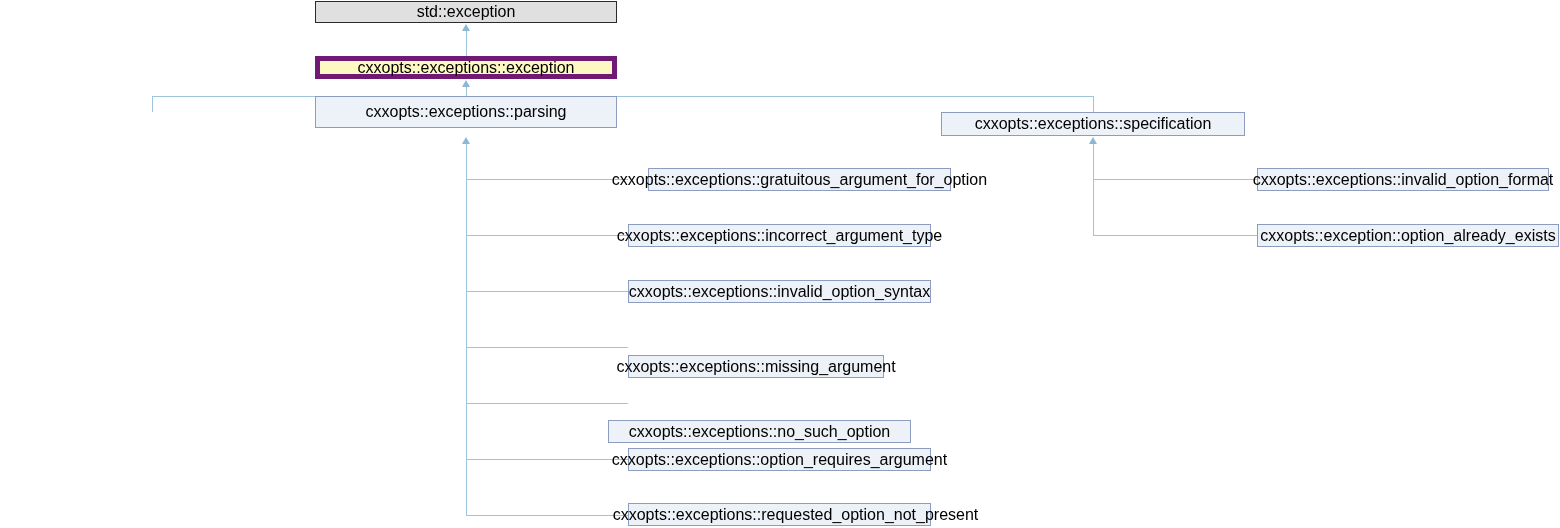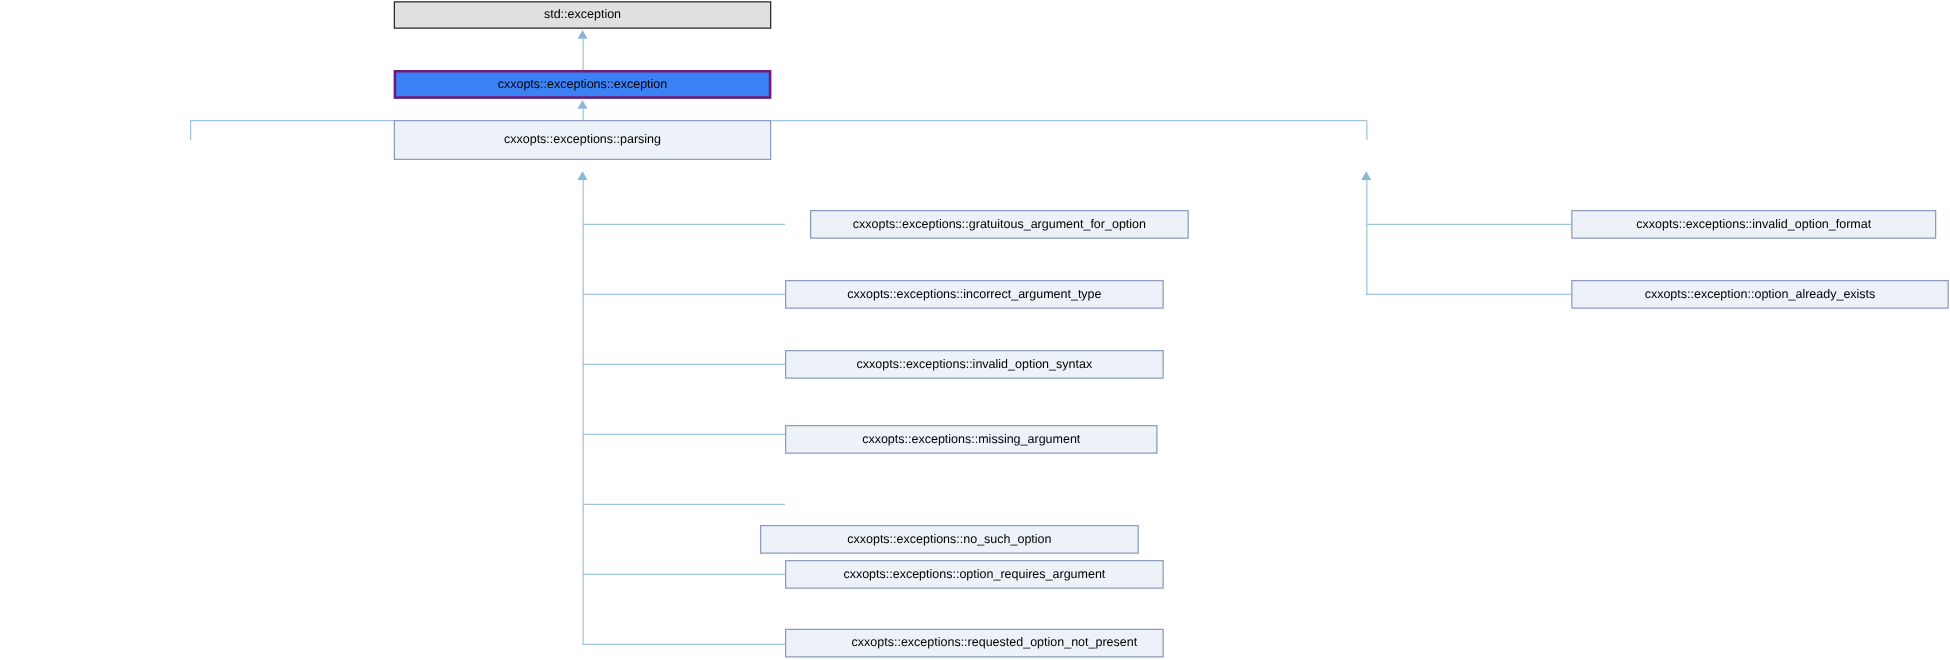--- a/index.html
+++ b/index.html
@@ -7,46 +7,46 @@
     position:relative;
     width:1560px;height:528px;
     background:#ffffff;
     font-family:"Liberation Sans", sans-serif;
     overflow:hidden;
   }
   .node{
     position:absolute;
     box-sizing:border-box;
     display:flex;align-items:center;justify-content:center;
-    font-size:10px;line-height:1;color:#000;
+    font-size:16px;line-height:1;color:#000;
     white-space:nowrap;
     border:1px solid #8d9dc0;
     background:#edf1f8;
   }
   .node-root{background:#e0e0e0;border:1px solid #2b2b2b;}
-  .node-base{background:#3b82f6;border:2px solid #701a75;}
+  .node-base{background:#fef9c3;border:5px solid #701a75;}
   .edge{position:absolute;background:#9fc5de;}
   .vline{width:1px;}
   .hline{height:1px;}
   .arrow-up{
     position:absolute;width:0;height:0;
     border-left:4px solid transparent;
     border-right:4px solid transparent;
     border-bottom:7px solid #8cb8d4;
   }
   
   #n-std  {left:315px; top:1px;   width:302px; height:22px;}
   #n-exc  {left:315px; top:56px;  width:302px; height:23px;}
   #n-ohnv {left:1px;   top:112px; width:302px; height:23px;}
   #n-par  {left:315px; top:96px; width:302px; height:32px;}
   #n-spec {left:941px; top:112px; width:304px; height:24px;}
   #n-gafo {left:628px; top:168px; width:303px; height:23px;margin-left:20px;}
   #n-iat  {left:628px; top:224px; width:303px; height:23px;}
   #n-ios  {left:628px; top:280px; width:303px; height:23px;}
-  #n-ma   {left:628px; top:340px; width:298px; height:23px;}
+  #n-ma   {left:628px; top:355px; width:256px; height:23px;}
   #n-nso  {left:608px; top:392px; width:303px; height:23px;margin-top:28px;}
   #n-ora  {left:628px; top:448px; width:303px; height:23px;text-align:center;}
   #n-ronp {left:628px; top:503px; width:303px; height:23px;padding-left:32px;}
   #n-iof  {left:1257px;top:168px; width:292px; height:23px;}
   #n-oae  {left:1257px;top:224px; width:302px; height:23px;}
 </style>
 </head>
 <body>
 
 <div class="canvas">
@@ -75,20 +75,21 @@
   <div class="edge hline" style="left:1093px;top:179px;width:164px;"></div>
   <div class="edge hline" style="left:1093px;top:235px;width:164px;"></div>
 
   <div class="node node-root" id="n-std">std::exception</div>
 
   <div class="node node-base" id="n-exc">cxxopts::exceptions::exception</div>
 
 
   <div class="node" id="n-par">cxxopts::exceptions::parsing</div>
 
+  <div class="node" id="n-spec">cxxopts::exceptions::specification</div>
 
   <div class="node" id="n-gafo">cxxopts::exceptions::gratuitous_argument_for_option</div>
 
   <div class="node" id="n-iat">cxxopts::exceptions::incorrect_argument_type</div>
 
   <div class="node" id="n-ios">cxxopts::exceptions::invalid_option_syntax</div>
 
   <div class="node" id="n-ma">cxxopts::exceptions::missing_argument</div>
 
   <div class="node" id="n-nso">cxxopts::exceptions::no_such_option</div>

